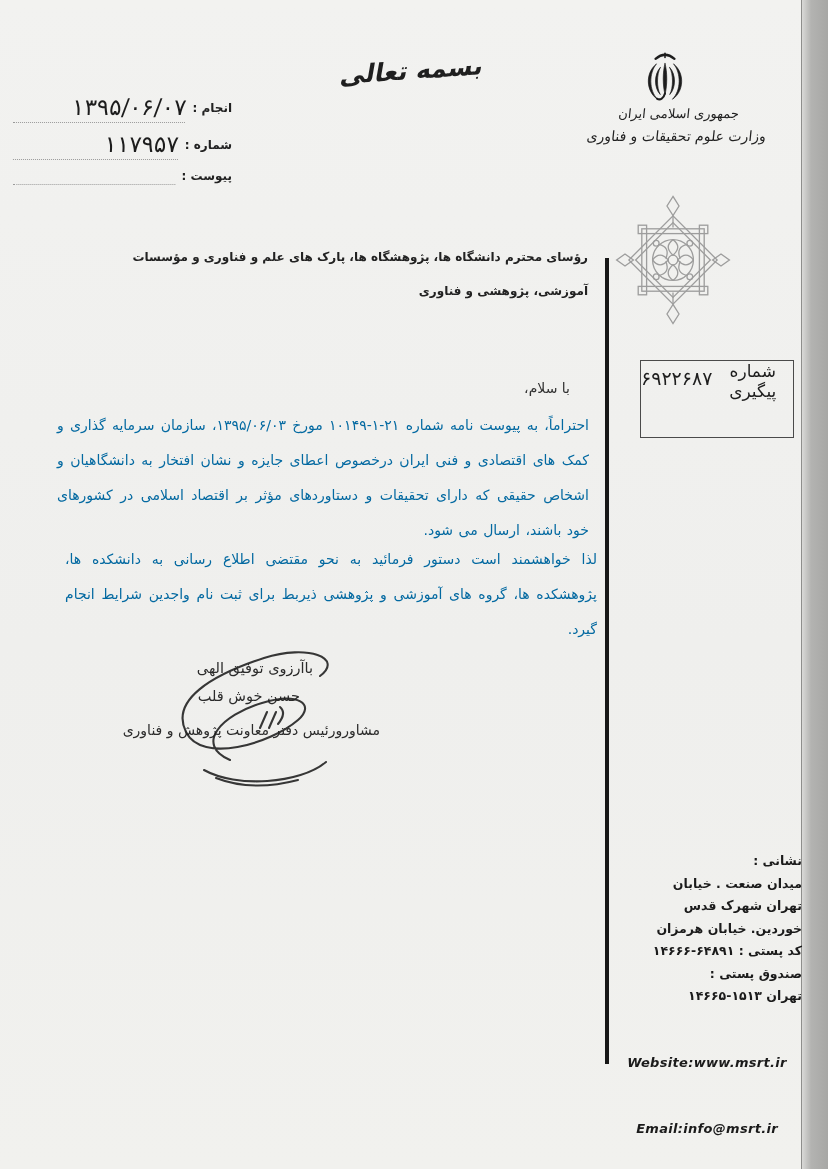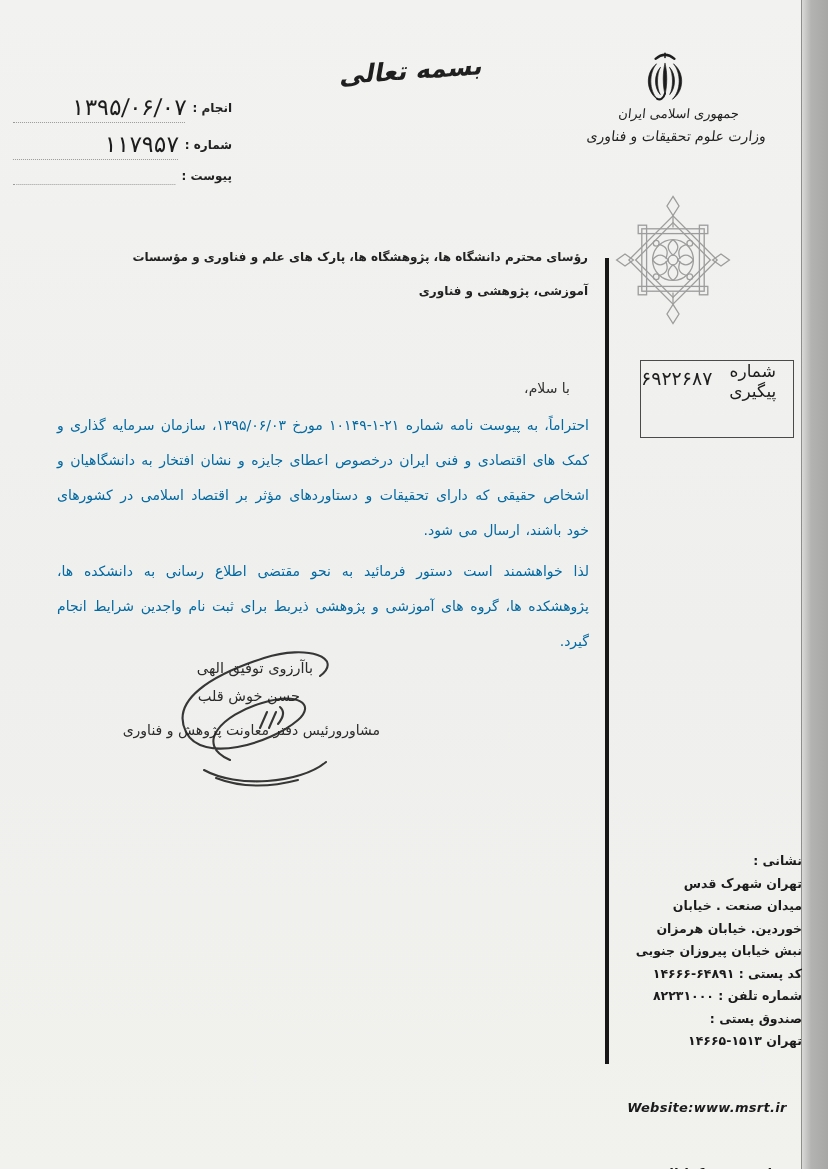--- a/index.html
+++ b/index.html
@@ -55,21 +55,21 @@
   }
   .salutation{
     position:absolute;left:40px;top:380px;width:530px;direction:rtl;text-align:right;
     font-size:14px;color:#333;
   }
   .para{
     position:absolute;left:57px;width:532px;direction:rtl;
     text-align:justify;font-size:14px;color:#0369a1;line-height:35px;word-spacing:1px;
   }
   .para1{top:408px;}
-  .para2{top:554px;}
+  .para2{top:542px;margin-left:8px;}
   
   .signature{
     position:absolute;left:85px;top:660px;width:298px;direction:rtl;text-align:right;
     font-size:14.5px;color:#2b2b2b;
   }
   .sig-l1{padding-left:0;padding-right:70px;margin-bottom:12px;}
   .sig-l2{padding-right:83px;margin-bottom:18px;}
   .sig-l3{padding-right:3px;font-size:14px;}
   .scrawl{position:absolute;left:112px;top:648px;width:240px;height:150px;pointer-events:none;}
   
@@ -185,23 +185,21 @@
       <path d="M208 28 C232 10 196 -4 152 10 C100 27 58 52 74 84 C90 116 158 96 186 72 C204 56 186 44 150 55 C110 67 82 96 118 112"></path>
       <path d="M148 80 l7 -16 M157 80 l7 -16 M166 76 q9 -11 2 -17"></path>
       <path d="M92 122 C124 140 188 136 214 114"></path>
       <path d="M104 130 q36 14 82 2"></path>
     </g>
   </svg>
 </div>
 
 <div class="address">
   <div>نشانی :</div>
+  <div>میدان صنعت . خیابان</div>
   <div>تهران شهرک قدس</div>
-  <div>میدان صنعت . خیابان</div>
   <div>خوردین. خیابان هرمزان</div>
-  <div>نبش خیابان پیروزان جنوبی</div>
   <div>کد پستی : ۶۴۸۹۱-۱۴۶۶۶</div>
-  <div>شماره تلفن : ۸۲۲۳۱۰۰۰</div>
   <div>صندوق پستی :</div>
   <div>تهران ۱۵۱۳-۱۴۶۶۵</div>
   <div class="latin">Website:www.msrt.ir</div>
   <div class="latin">Email:info@msrt.ir</div>
 </div>
 
 </body></html>

